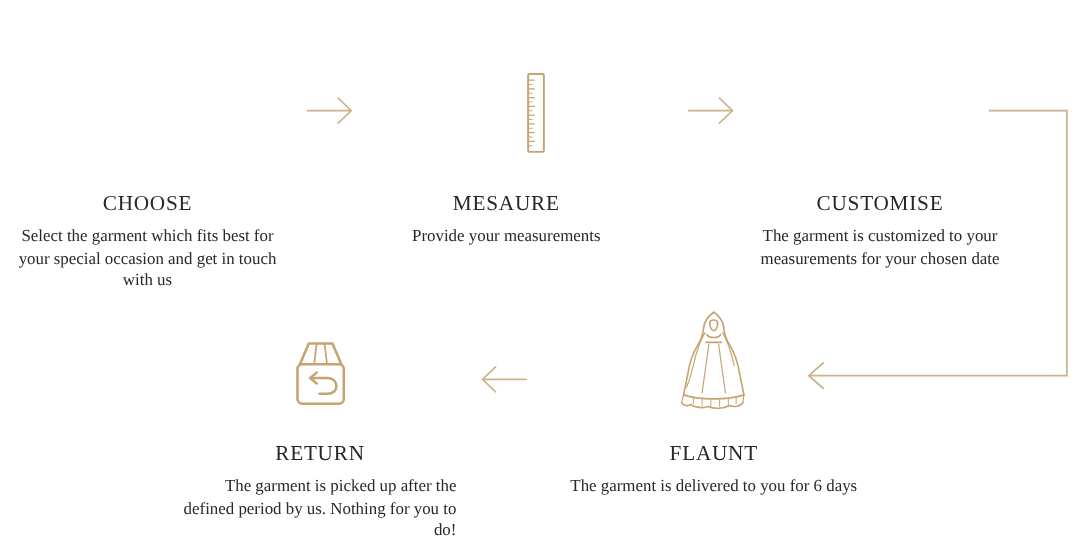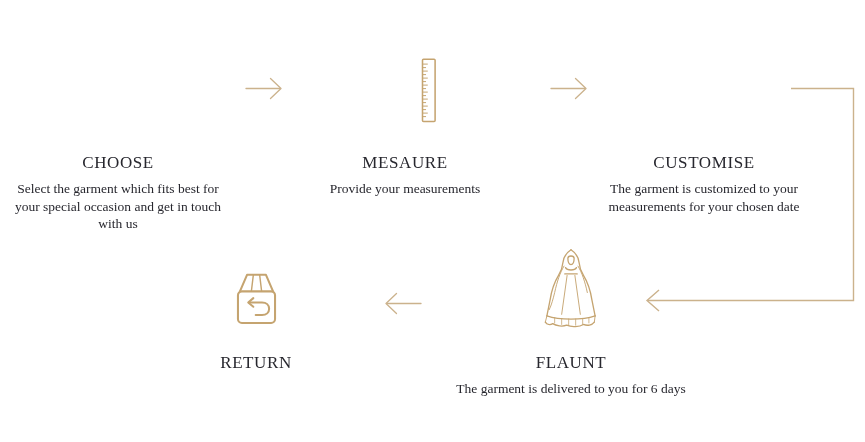--- a/index.html
+++ b/index.html
@@ -143,20 +143,23 @@
         <g fill="none" stroke-width="2.6" stroke-linecap="round" stroke-linejoin="round">
           <path d="M24 36 L33 15 H57 L66 36"></path>
           <path d="M41 15 L38.5 36 M49 15 L51.5 36" stroke-width="1.8"></path>
           <rect x="21.5" y="36" width="47" height="40" rx="5" fill="#fff"></rect>
           <path d="M35.5 50 H52 C57.5 50 61 53.5 61 58 C61 62.5 57.5 66 52 66 H44"></path>
           <path d="M41 44.5 L34.5 50 L41 55.5"></path>
         </g>
       </svg>
     </div>
     <div class="step-title">RETURN</div>
+    <div class="step-desc">The garment is picked up after the
+defined period by us. Nothing for you to
+do!</div>
   </div>
 
   <svg class="arrow arrow-1" viewBox="0 0 38 24" width="38" height="24">
     <path d="M1 12.5 H35"></path>
       <path d="M25.5 2.5 L36 12.5 L25.5 22.5"></path>
   </svg>
   <svg class="arrow arrow-2" viewBox="0 0 38 24" width="38" height="24">
     <path d="M1 12.5 H35"></path>
       <path d="M25.5 2.5 L36 12.5 L25.5 22.5"></path>
   </svg>

